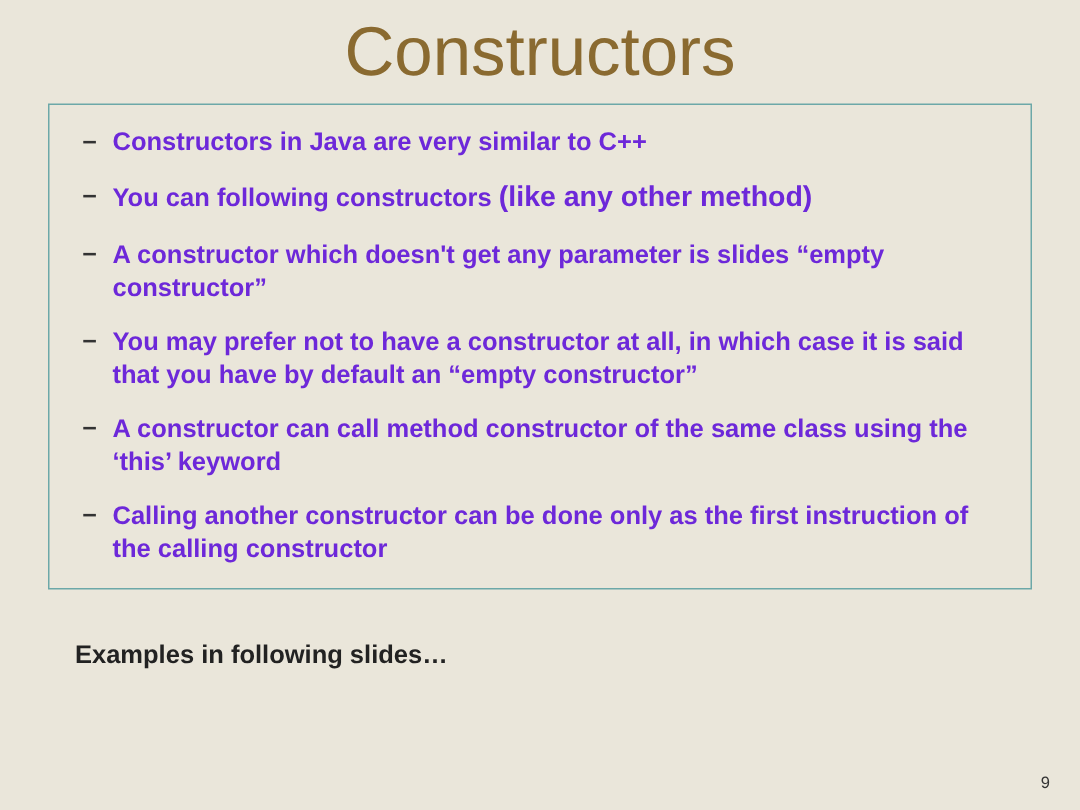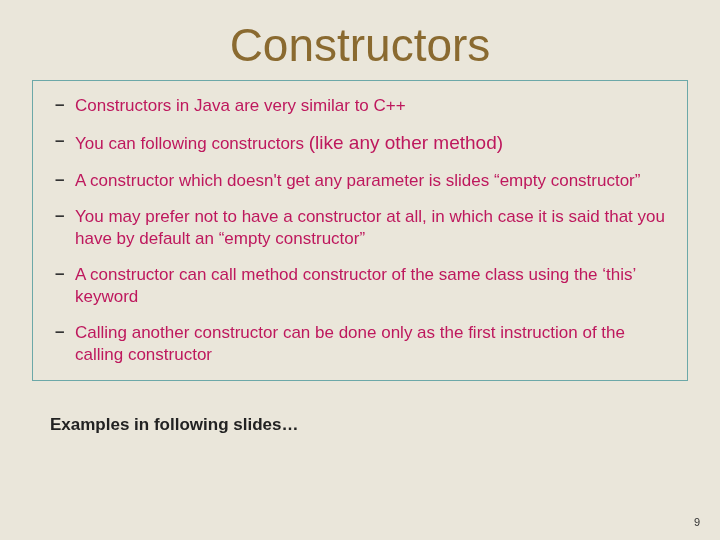--- a/index.html
+++ b/index.html
@@ -9,21 +9,21 @@
       background: #eae6da;
       font-family: Arial, sans-serif;
       position: relative;
       overflow: hidden;
     }
     .title {
       text-align: center;
       font-size: 46px;
       color: #8a6a30;
       font-family: Arial, sans-serif;
-      padding-top: 18px;
+      padding-top: 7px;
       padding-bottom: 4px;
       font-weight: normal;
     }
     .content-box {
       margin: 4px 32px 0 32px;
       border: 1px solid #6ca8a8;
       padding: 14px 20px 14px 20px;
       background: #eae6da;
     }
     .bullet-item {
@@ -38,22 +38,22 @@
       flex: 0 0 auto;
       width: 22px;
       font-size: 17px;
       font-weight: bold;
       color: #333;
       padding-left: 2px;
     }
     .bullet-text {
       flex: 1;
       font-size: 17px;
-      font-weight: normal;
-      color: #be185d;
+      font-weight: bold;
+      color: #6d28d9;
       line-height: 1.3;
     }
     .inline-small {
       font-size: 19px;
     }
     .footer-note {
       margin: 34px 0 0 50px;
       font-size: 17px;
       font-weight: bold;
       color: #222;

